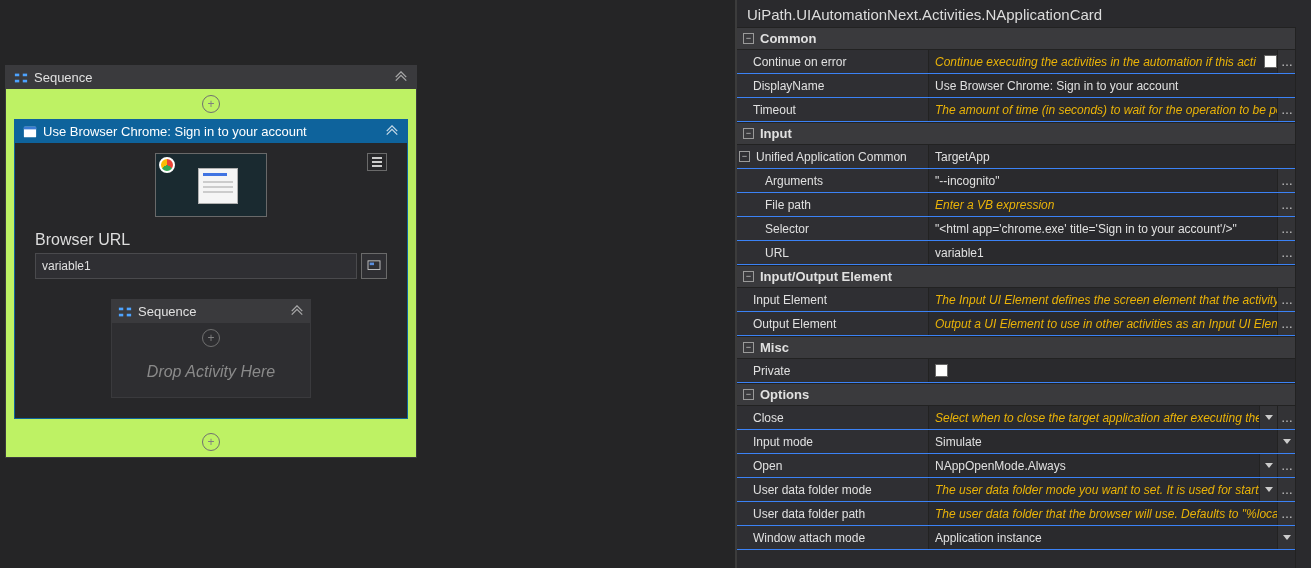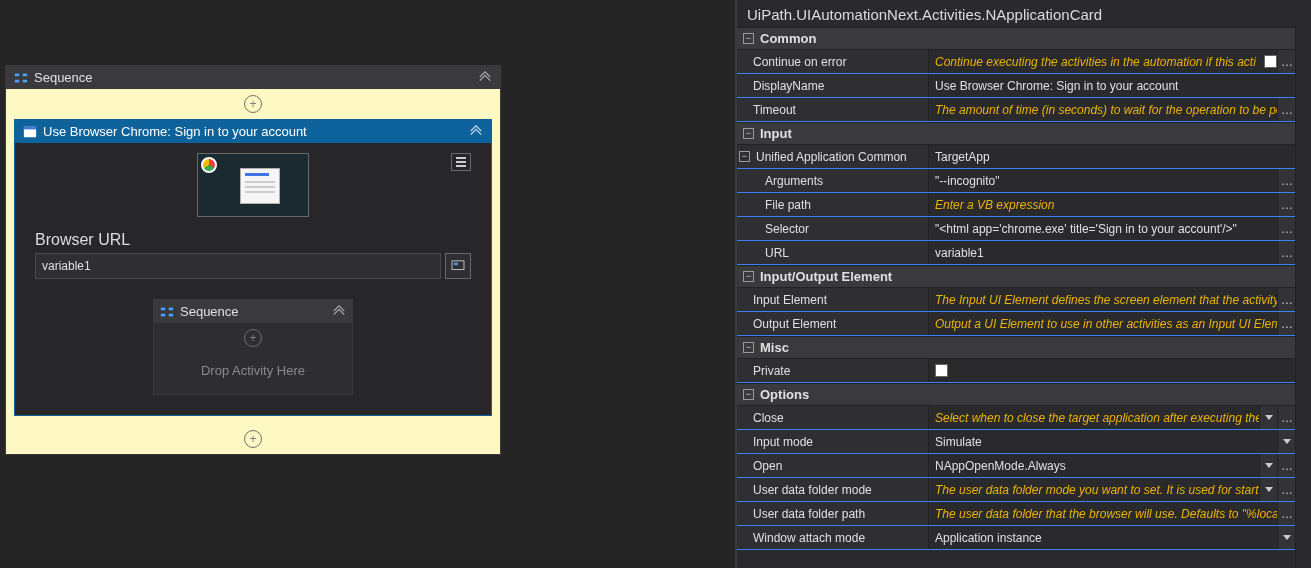--- a/index.html
+++ b/index.html
@@ -28,22 +28,22 @@
     overflow: hidden;
   }
   .splitter {
     width: 1px;
     background: #3c3c3c;
   }
 
   
   .seq-outer {
     margin: 5px;
-    width: 496px;
-    background: #fef9c3;
+    width: 412px;
+    background: #bef264;
     border: 1px solid #3a3a3d;
   }
   .seq-header {
     display: flex;
     align-items: center;
     background: #3a3a3d;
     padding: 4px 8px;
     gap: 6px;
   }
   .seq-header.blue {
@@ -147,23 +147,24 @@
 
   .inner-seq {
     width: 200px;
     margin: 20px auto 0 auto;
     border: 1px solid #3a3a3d;
     background:#2e2e31;
   }
   .inner-seq .seq-header { background:#3a3a3d; padding:4px 6px; }
   .drop-hint {
     text-align:center;
+    font-style: italic;
     color:#8a8a8a;
     padding: 10px 0 16px 0;
-    font-size:13px;
+    font-size:16px;
   }
 
   
   .prop-typepath {
     padding: 6px 10px 4px 10px;
     font-size: 15px;
     color:#dcdcdc;
     white-space: nowrap;
     overflow:hidden;
   }

